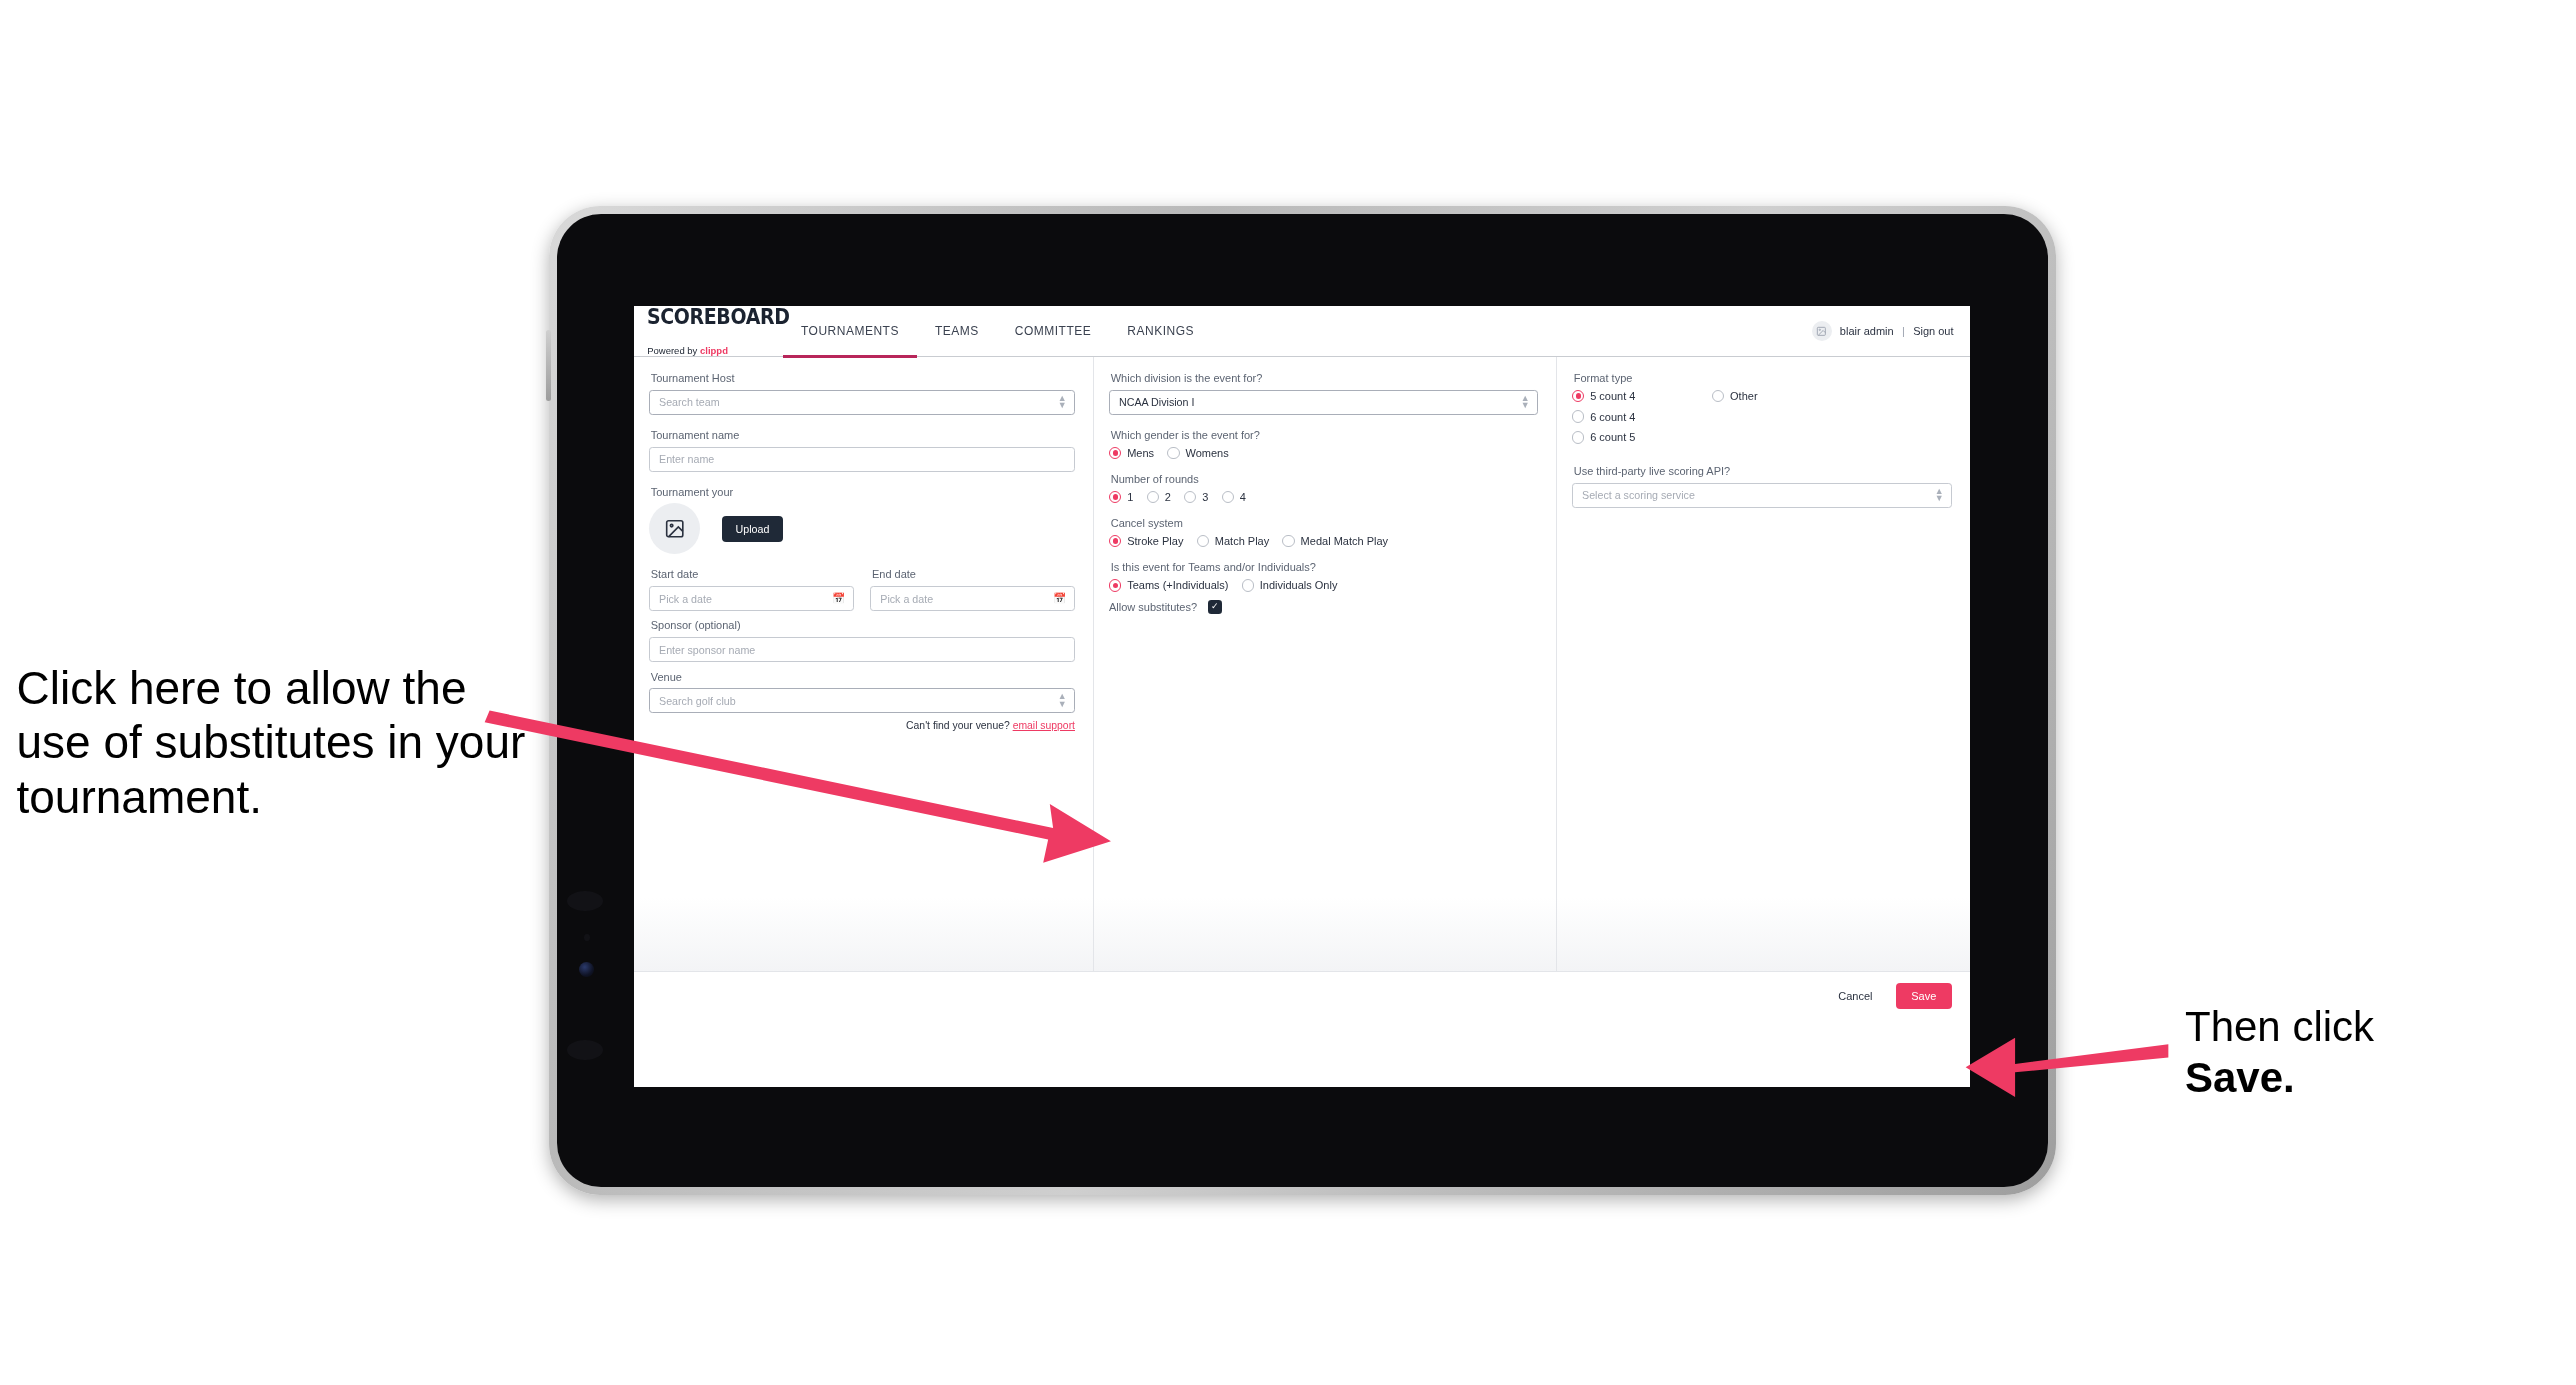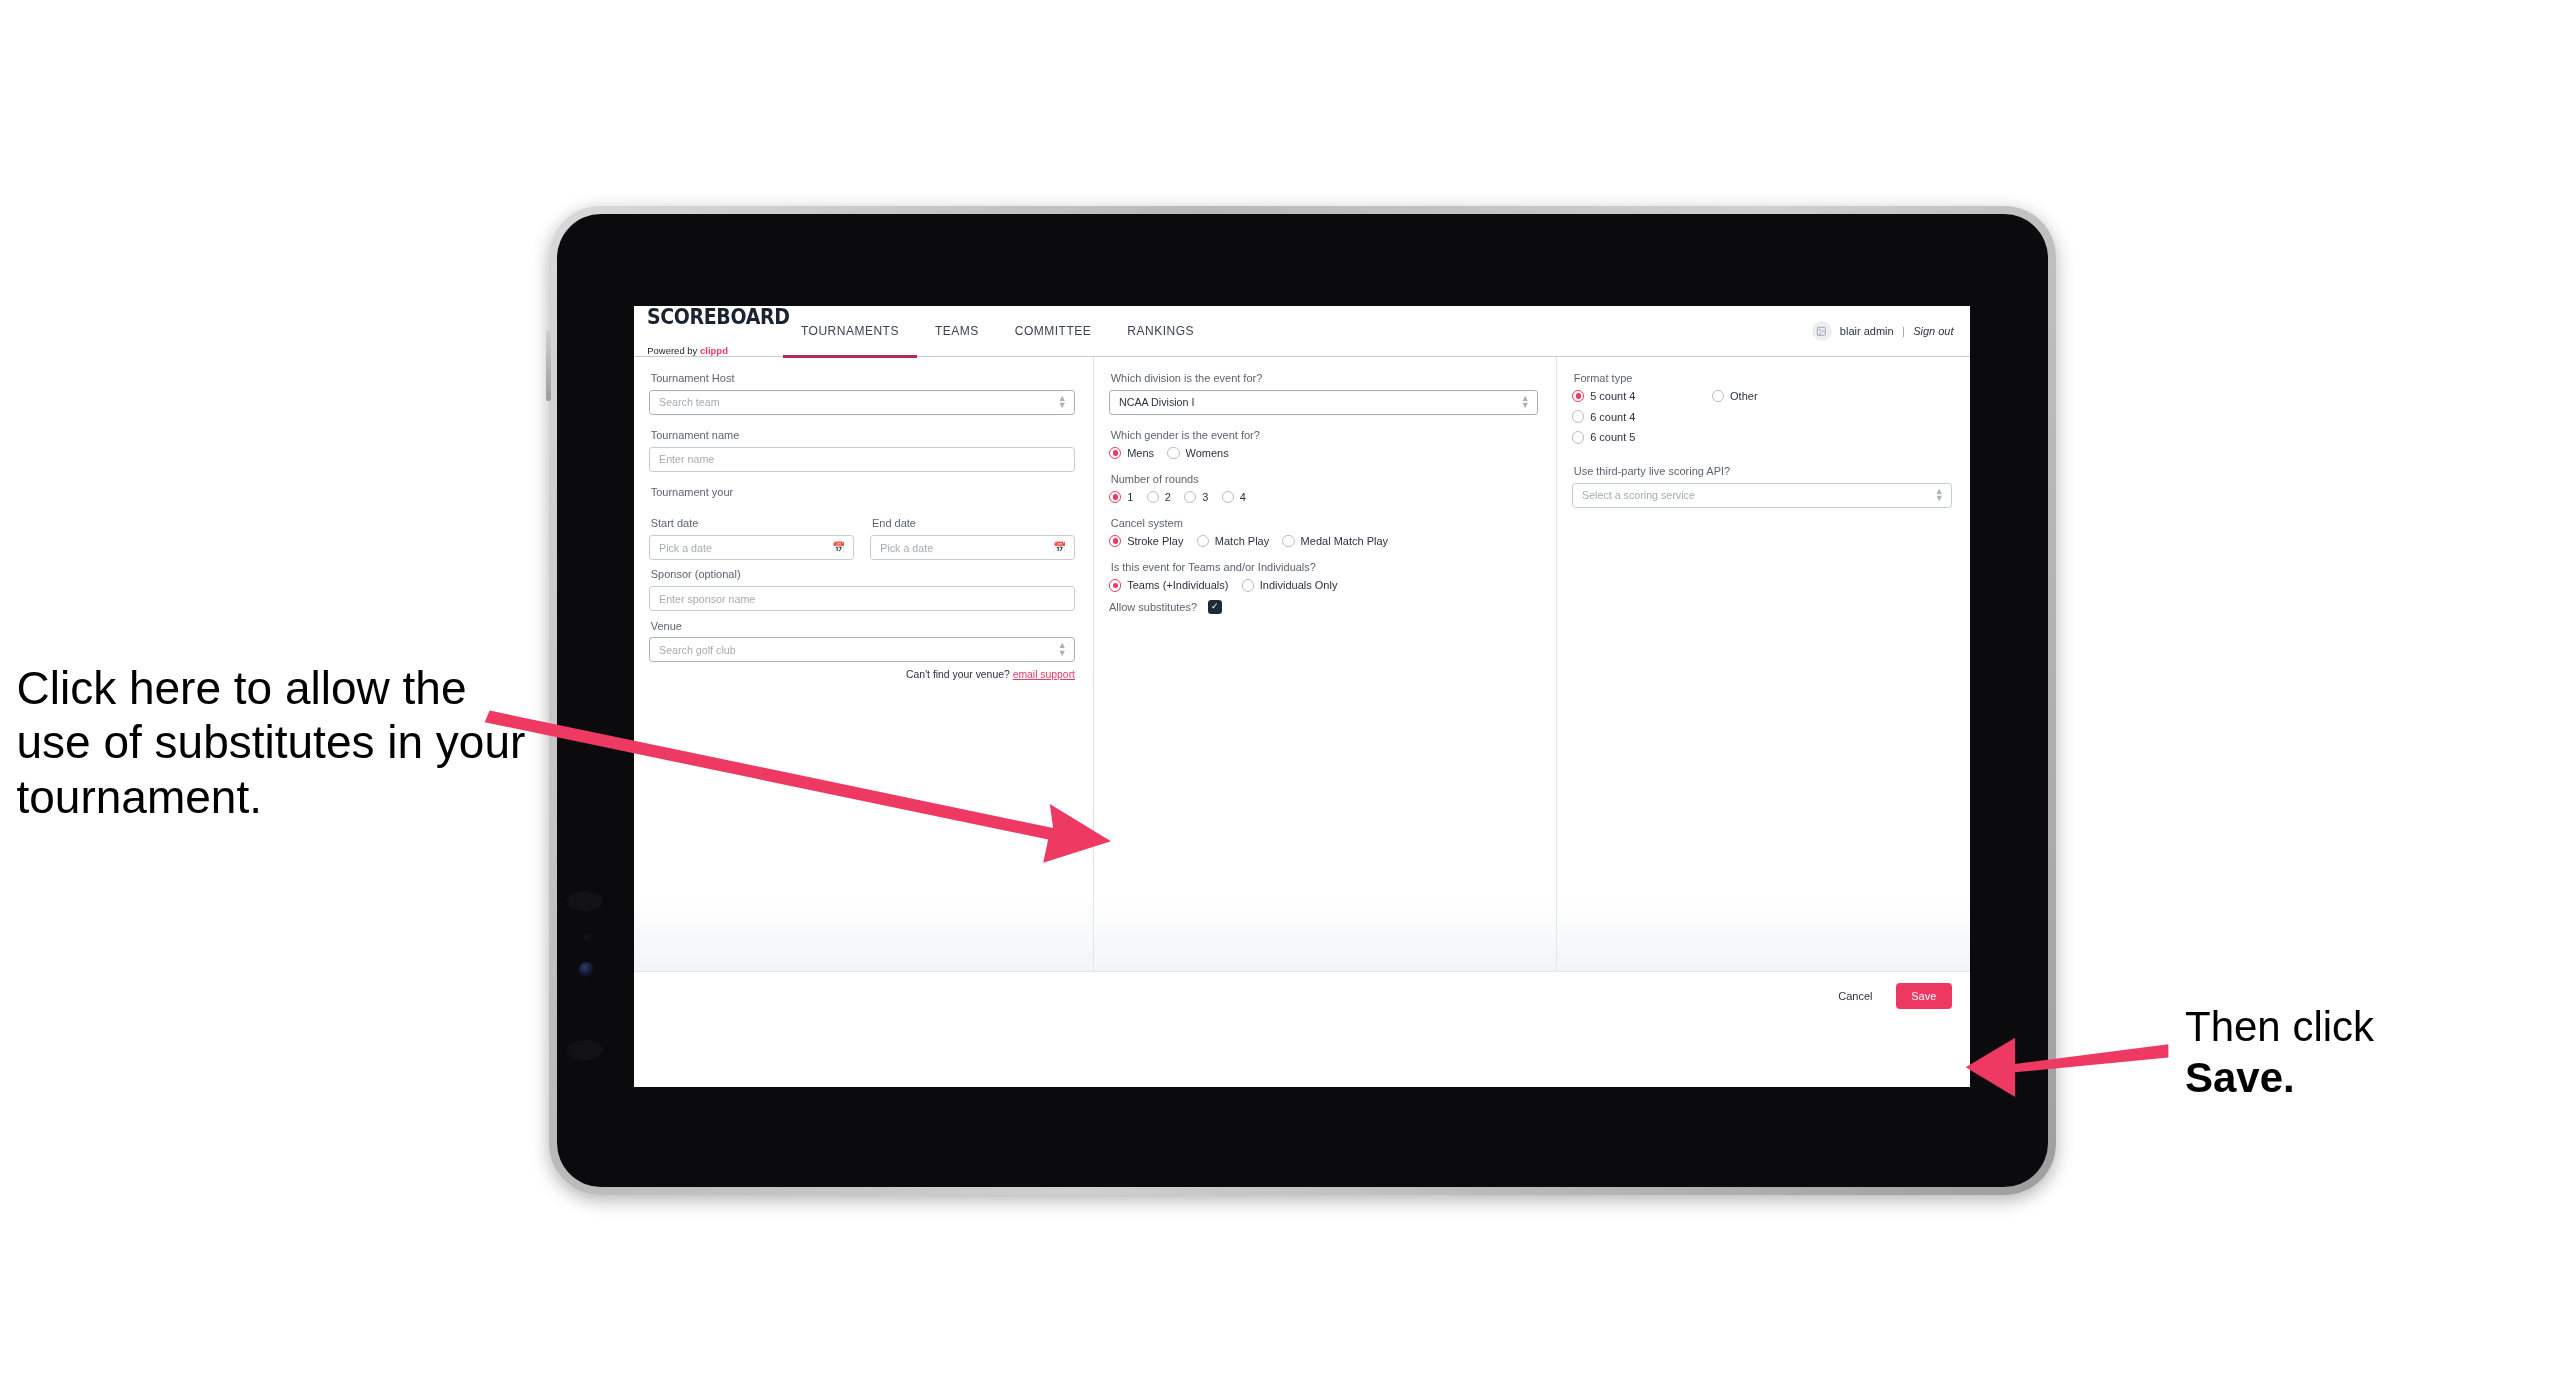--- a/index.html
+++ b/index.html
@@ -37,21 +37,21 @@
   .navtabs{display:flex;align-items:stretch;}
   .navtab{
     display:flex;align-items:center;padding:0 18px;font-size:12px;letter-spacing:0.5px;
     color:#3b4250;position:relative;cursor:pointer;
   }
   .navtab .bar{position:absolute;left:0;right:0;bottom:-1.7px;height:2.5px;background:transparent;}
   .navtab.active .bar{background:#b8265a;}
   .appbar-right{margin-left:auto;display:flex;align-items:center;padding-right:16.5px;gap:8.3px;font-size:11px;color:#2c3342;}
   .avatar{width:20px;height:20px;border-radius:50%;background:#eceef1;display:flex;align-items:center;justify-content:center;}
   .sep{color:#9aa1ad;}
-  .signout{cursor:pointer;font-style:italic;}
+  .signout{cursor:pointer;}
 
   
   #titlerow{height:36px;display:flex;align-items:center;padding:0 16.5px 0 15px;background:#fff;}
   #page-title{font-size:13.2px;color:#2f3643;}
   #back-link{margin-left:auto;display:flex;align-items:center;gap:5.8px;font-size:12px;color:#2a3140;cursor:pointer;}
   #back-link .chev{font-size:11.6px;color:#4a5260;}
 
   
   #cols{display:flex;height:614px;background:#fff;}
   .col{padding:15px 18px 0 15px;box-sizing:border-box;background:linear-gradient(180deg,#ffffff 0%,#ffffff 88%,#f3f4f6 100%);}
@@ -168,20 +168,30 @@
       </div>
       <div class="gap"></div>
 
       <div class="lbl">Tournament name</div>
       <div class="field soft">
         <span class="ph">Enter name</span>
       </div>
       <div class="gap"></div>
 
       <div class="lbl">Tournament your</div>
+      <div class="logo-row">
+        <div class="logo-circle">
+          <svg width="21.5" height="21.5" viewBox="0 0 24 24" fill="none" stroke="#2b3240" stroke-width="1.8">
+            <rect x="3" y="3" width="18" height="18" rx="2"></rect>
+              <circle cx="8.5" cy="8.5" r="1.4"></circle>
+              <path d="M21 15l-5-5L5 21"></path>
+          </svg>
+        </div>
+        <div class="upload-btn">Upload</div>
+      </div>
       <div class="gap"></div>
 
       <div class="row2">
         <div>
           <div class="lbl">Start date</div>
           <div class="field soft">
             <span class="ph">Pick a date</span>
             <span class="cal">📅</span>
           </div>
         </div>

